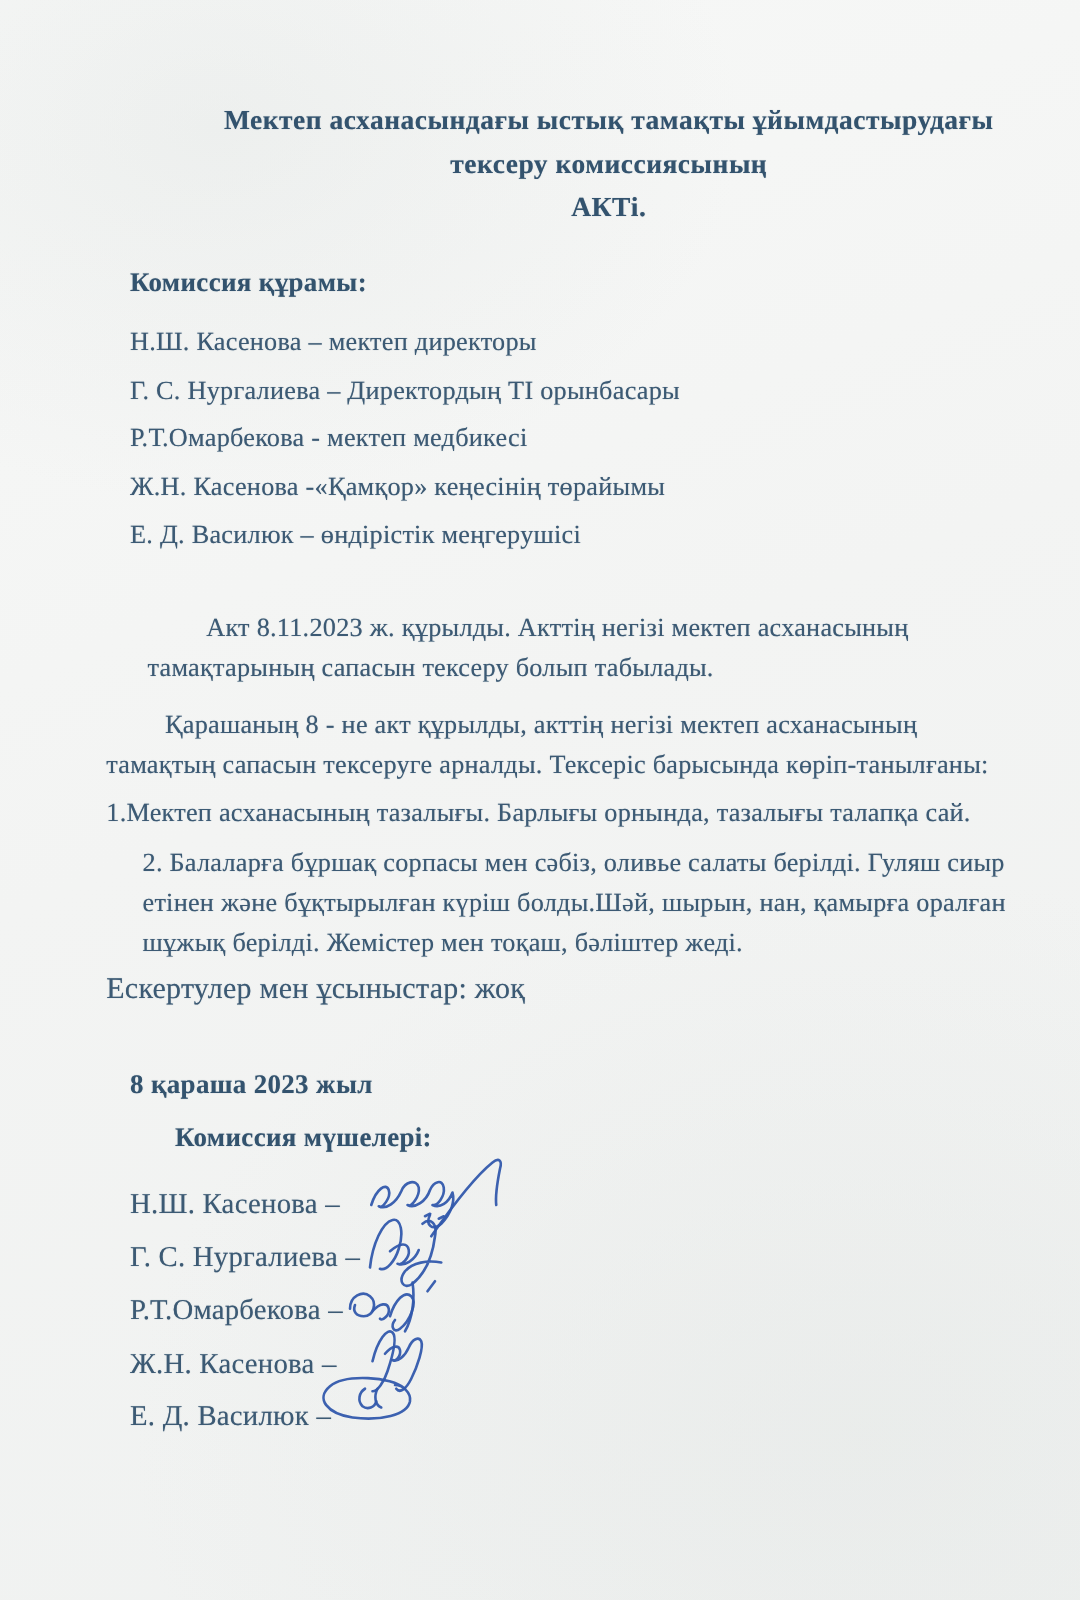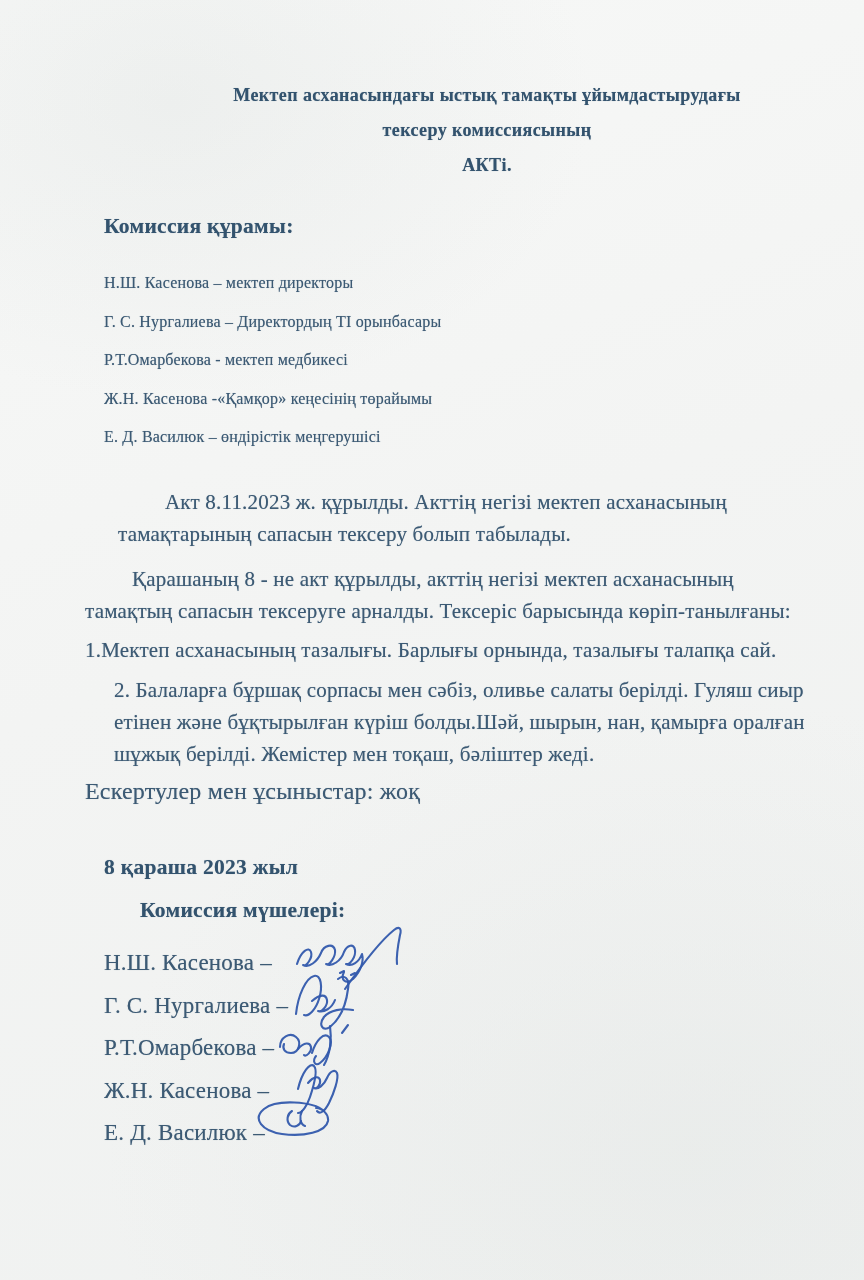--- a/index.html
+++ b/index.html
@@ -9,24 +9,24 @@
     background:
       radial-gradient(ellipse 700px 500px at 20% 8%, rgba(210,216,214,.25), rgba(0,0,0,0) 60%),
       radial-gradient(ellipse 900px 700px at 80% 90%, rgba(222,226,224,.35), rgba(0,0,0,0) 65%),
       linear-gradient(158deg,#f7f8f7 0%,#f3f4f3 45%,#eff1f0 100%);
     font-family:"Liberation Serif","DejaVu Serif",serif;
     color:#3c5a74;
   }
   .abs{position:absolute;}
   .soft{text-shadow:0 0 .7px rgba(56,88,114,.55);}
   .title{left:128px;right:18px;top:78px;text-align:center;font-weight:bold;
-         font-size:18px;line-height:35px;letter-spacing:.4px;color:#33536e;}
+         font-size:22px;line-height:35px;letter-spacing:.4px;color:#33536e;}
   .heading{font-weight:bold;font-size:21.5px;color:#33536e;letter-spacing:.3px;}
   .h-comp{left:104px;top:214px;}
-  .members{left:104px;top:264px;font-size:16px;line-height:38.5px;letter-spacing:.2px;}
+  .members{left:104px;top:254px;font-size:21px;line-height:38.5px;letter-spacing:.2px;}
   .para{left:85px;width:754px;font-size:21px;line-height:32px;letter-spacing:.2px;}
   .p1{top:486px;margin-left:33px;}
   .p2{top:563px;}
   .f1{top:634px;}
   .f2{top:674px;margin-left:29px;}
   .indent{text-indent:47px;}
   .remarks{left:85px;top:778px;font-size:24px;letter-spacing:.2px;}
   .date-line{left:104px;top:855px;text-align:right;}
   .h-members{left:104px;top:898px;margin-left:36px;}
   .sig-list{left:104px;top:942px;font-size:23px;line-height:42.5px;letter-spacing:.2px;}

